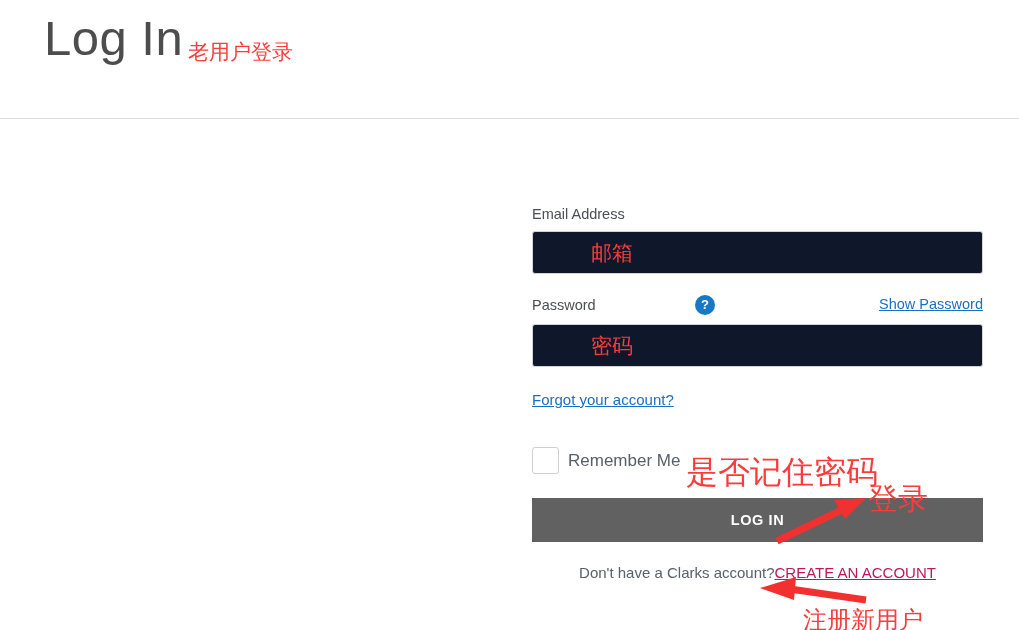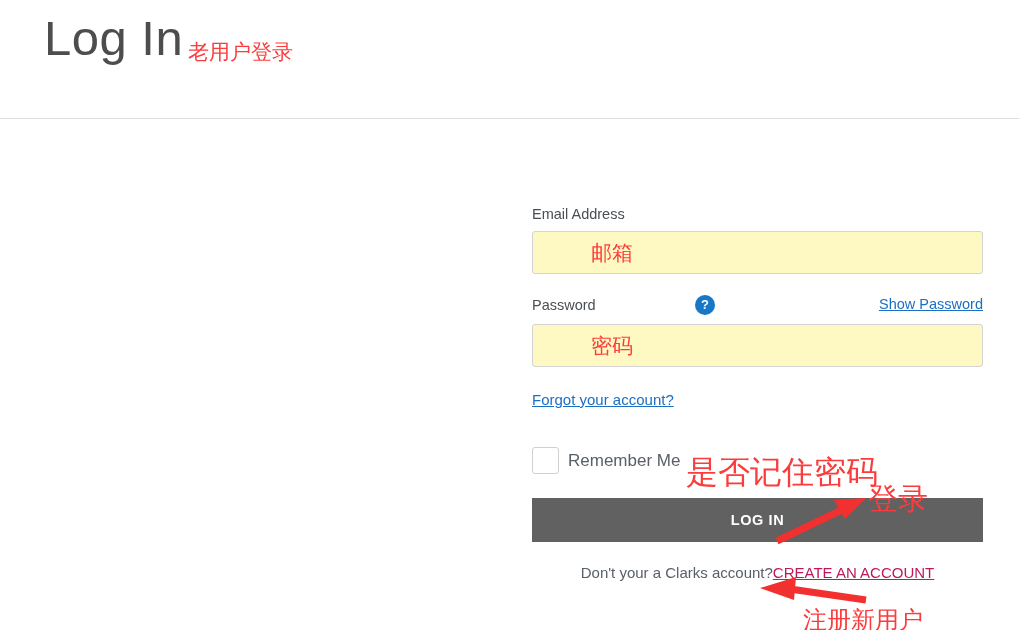--- a/index.html
+++ b/index.html
@@ -66,21 +66,21 @@
     display: block;
   }
   .text-field {
     display: block;
     box-sizing: border-box;
     width: 451px;
     height: 43px;
     margin-top: 8px;
     border: 1px solid #d4d4d4;
     border-radius: 3px;
-    background: #fef9c3;
+    background: #0f172a;
     font-family: "DejaVu Sans", "Liberation Sans", sans-serif;
     font-size: 21px;
     color: #fb3c3c;
     padding: 0 0 0 58px;
     outline: none;
   }
   .text-field::placeholder { color: #fb3c3c; opacity: 1; }
 
   #password-row {
     position: relative;
@@ -236,21 +236,21 @@
   <span id="forgot-password-link">Forgot your account?</span>
 
   <div id="remember-row">
     <span id="remember-checkbox"></span>
     <span id="remember-label">Remember Me</span>
   </div>
 
   <button id="login-button">LOG IN</button>
 
   <div id="create-account-row">
-    <span>Don't your a Clarks account?</span><span id="create-account-link">CREATE AN ACCOUNT</span>
+    <span>Don't have a Clarks account?</span><span id="create-account-link">CREATE AN ACCOUNT</span>
   </div>
 
 </div>
 
 <div id="remember-note" class="cn-note">是否记住密码</div>
 <div id="login-note" class="cn-note">登录</div>
 <div id="create-account-note" class="cn-note">注册新用户</div>
 
 <svg id="annotation-layer" width="1019" height="630" viewBox="0 0 1019 630" xmlns="http://www.w3.org/2000/svg">
 

